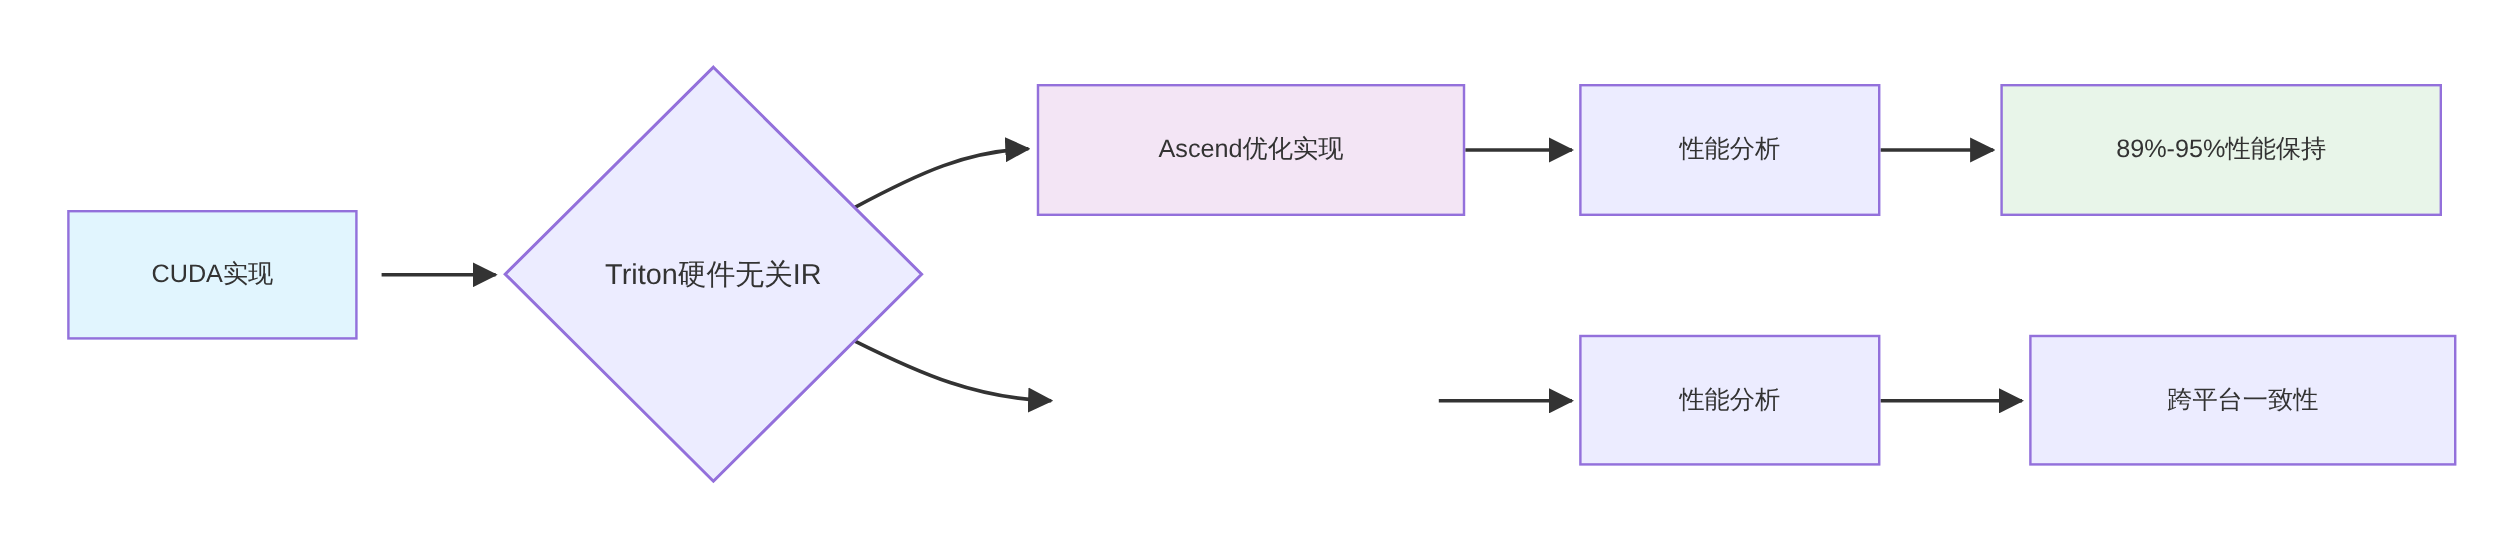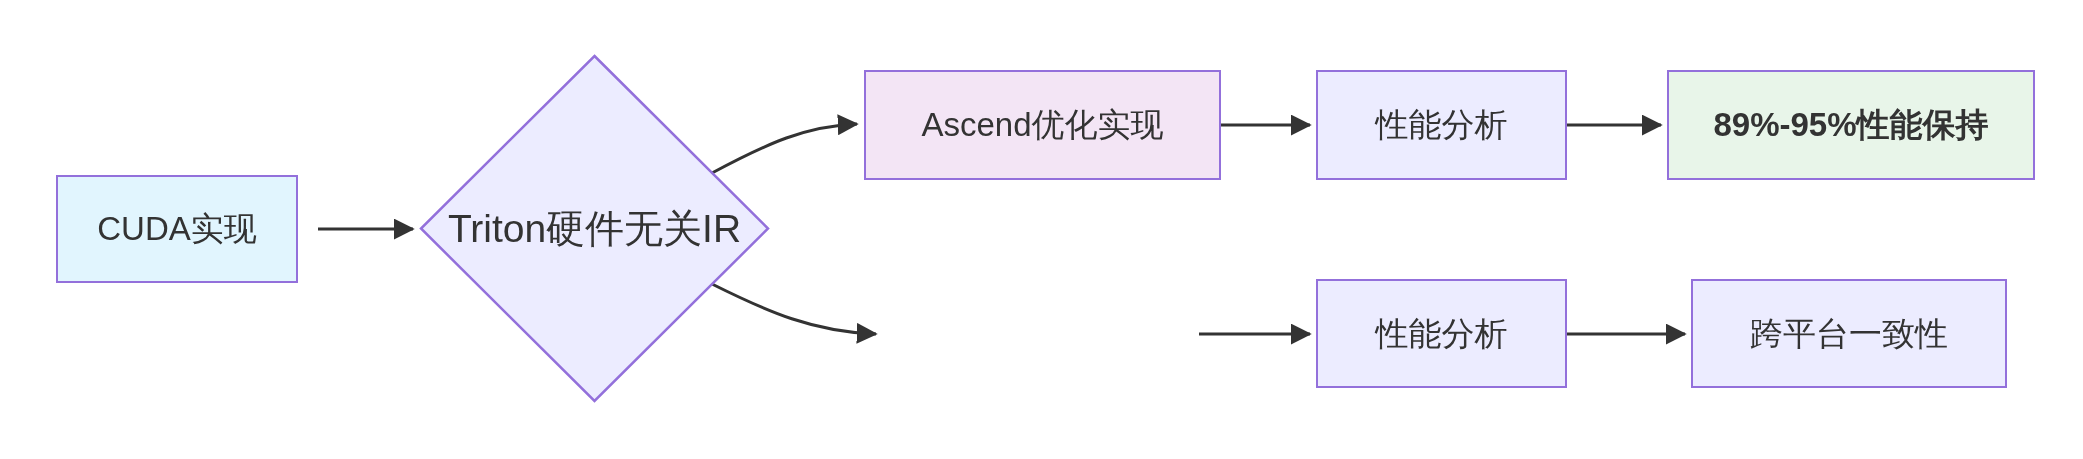--- a/index.html
+++ b/index.html
@@ -31,35 +31,35 @@
     fill: var(--edge_dark, #333);
   }
   .node {
     position: absolute;
     box-sizing: border-box;
     border: 2.5px solid var(--border_purple, #9370DB);
     display: flex;
     align-items: center;
     justify-content: center;
     color: var(--text_dark, #333);
-    font-size: 33px;
+    font-size: 21px;
     line-height: 1.2;
     white-space: nowrap;
   }
   .fill-default { background: var(--fill_default, #ECECFF); }
   .fill-blue    { background: var(--fill_blue, #E1F5FE); }
   .fill-pink    { background: var(--fill_pink, #F3E5F5); }
-  .fill-green   { background: var(--fill_green, #E8F5E9); font-weight: bold; }
+  .fill-green   { background: var(--fill_green, #E8F5E9); }
   .diamond-wrap {
     position: absolute;
     display: flex;
     align-items: center;
     justify-content: center;
     color: var(--text_dark, #333);
-    font-size: 39px;
+    font-size: 24px;
     white-space: nowrap;
   }
   .diamond-wrap svg {
     position: absolute;
     left: 0; top: 0;
   }
   .diamond-shape {
     fill: var(--fill_default, #ECECFF);
     stroke: var(--border_purple, #9370DB);
     stroke-width: 2.5;
@@ -110,17 +110,17 @@
 
   <div class="node fill-green" style="left:1667px; top:70px; width:368px; height:110px">
     <span class="node-label">89%-95%性能保持</span>
   </div>
 
 
   <div class="node fill-default" style="left:1316px; top:279px; width:251px; height:109px">
     <span class="node-label">性能分析</span>
   </div>
 
-  <div class="node fill-default" style="left:1691px; top:279px; width:316px; height:109px">
+  <div class="node fill-default" style="left:1691px; top:279px; width:356px; height:109px">
     <span class="node-label">跨平台一致性</span>
   </div>
 
 </div>
 
 </body></html>

